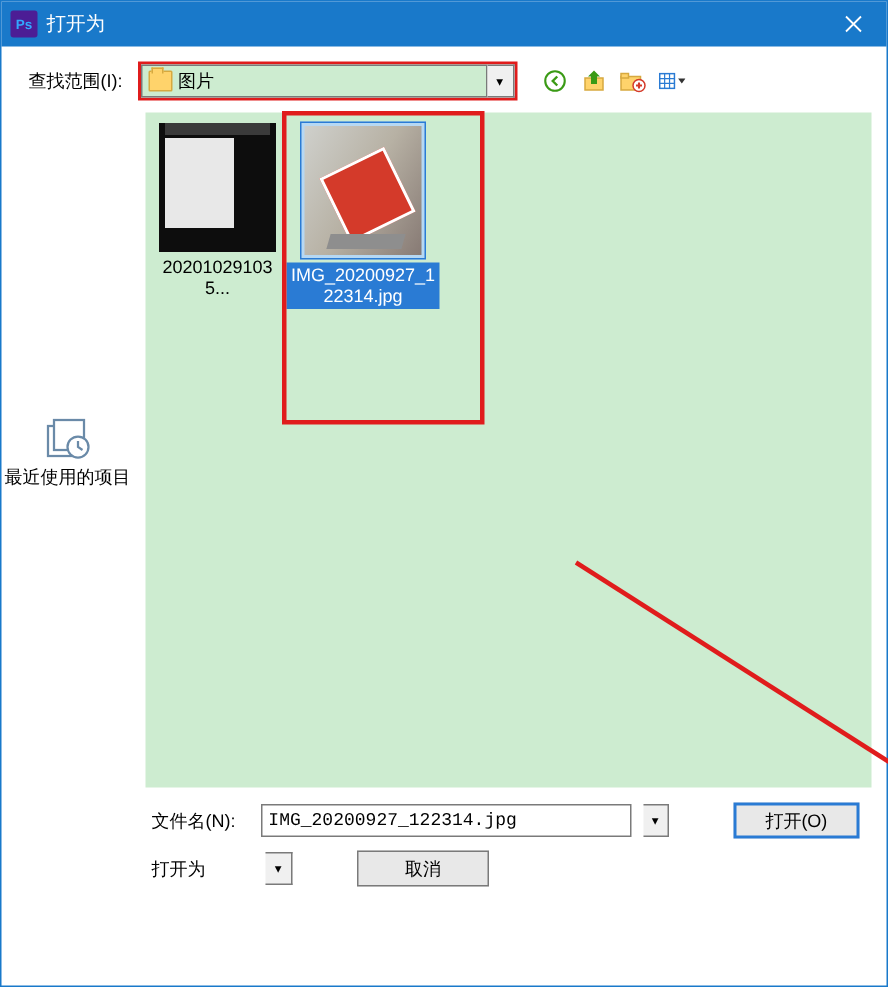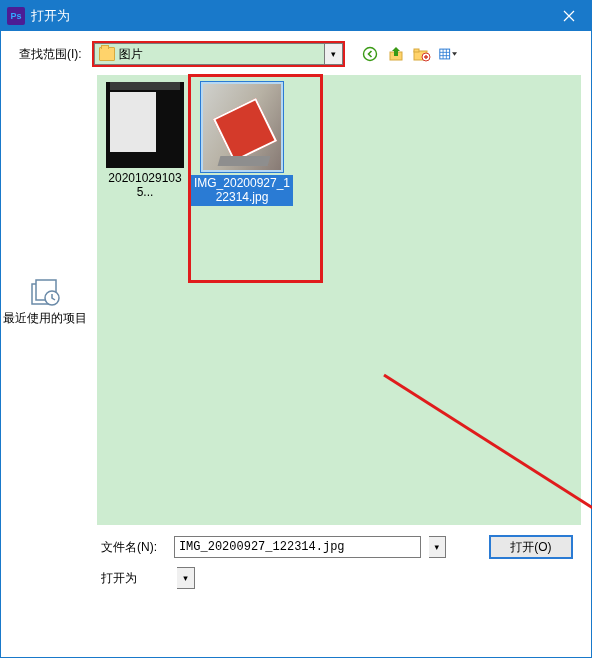--- a/index.html
+++ b/index.html
@@ -167,16 +167,19 @@
         </div>
       <div class="fbtn primary">
           <span>打开(O)</span>
         </div>
     </div>
     <div class="form-row">
       <span class="flabel">打开为</span>
       <div class="fdd">
           <span class="chevron">▾</span>
         </div>
+      <div class="fbtn">
+          <span>取消</span>
+        </div>
     </div>
   </div>
 
 </div>
 
 </body></html>

